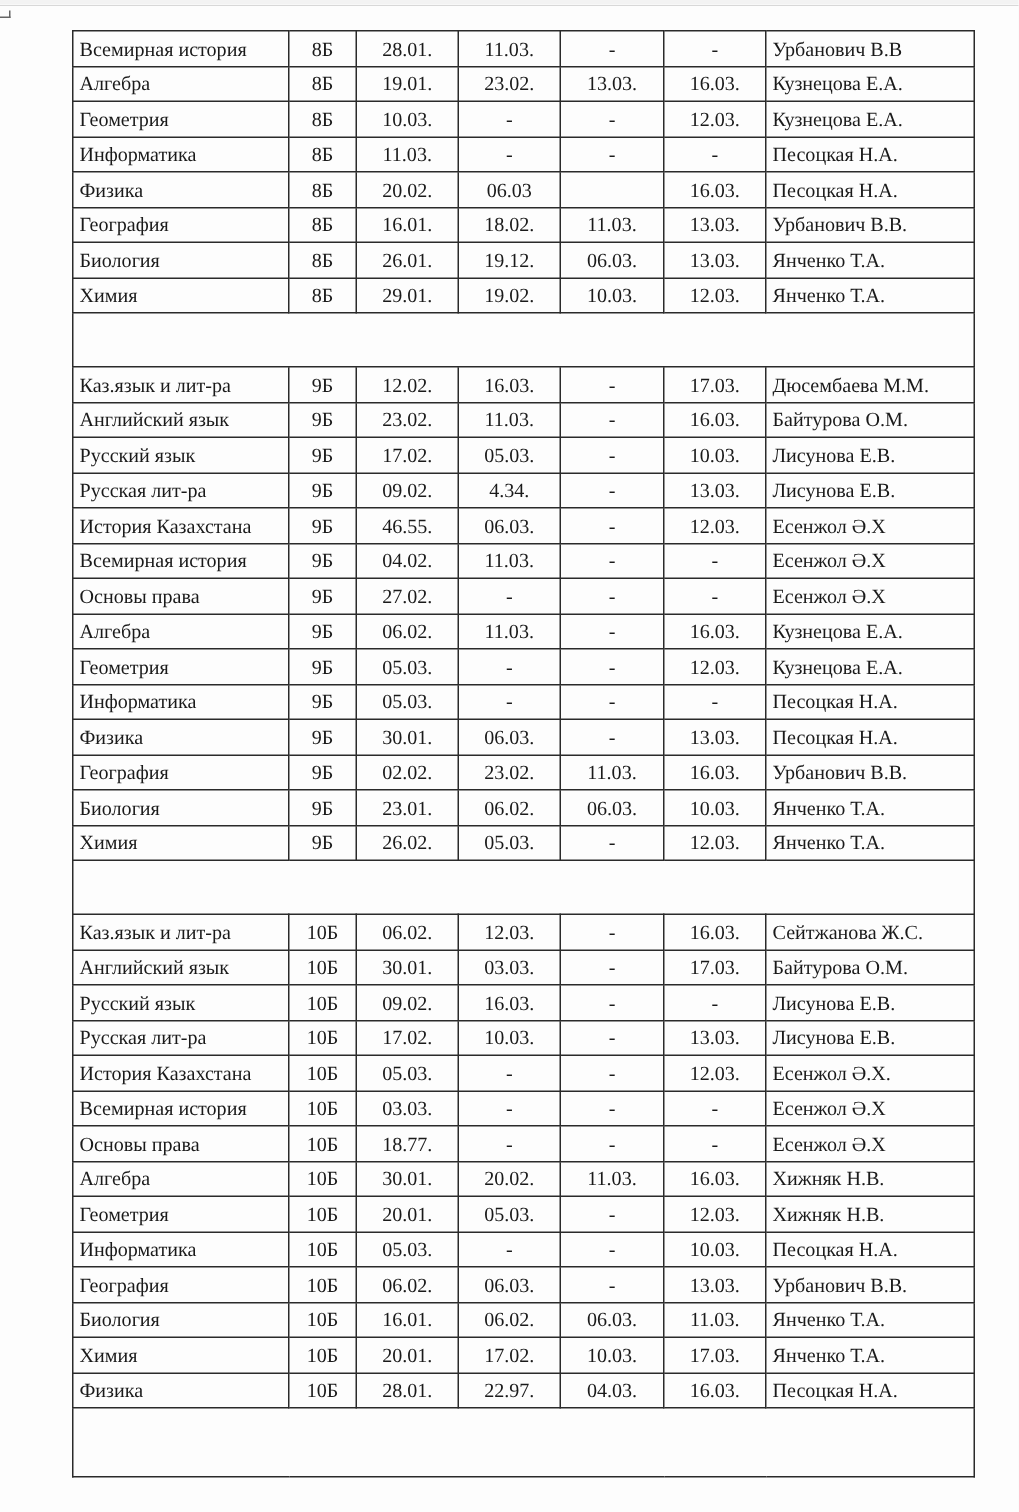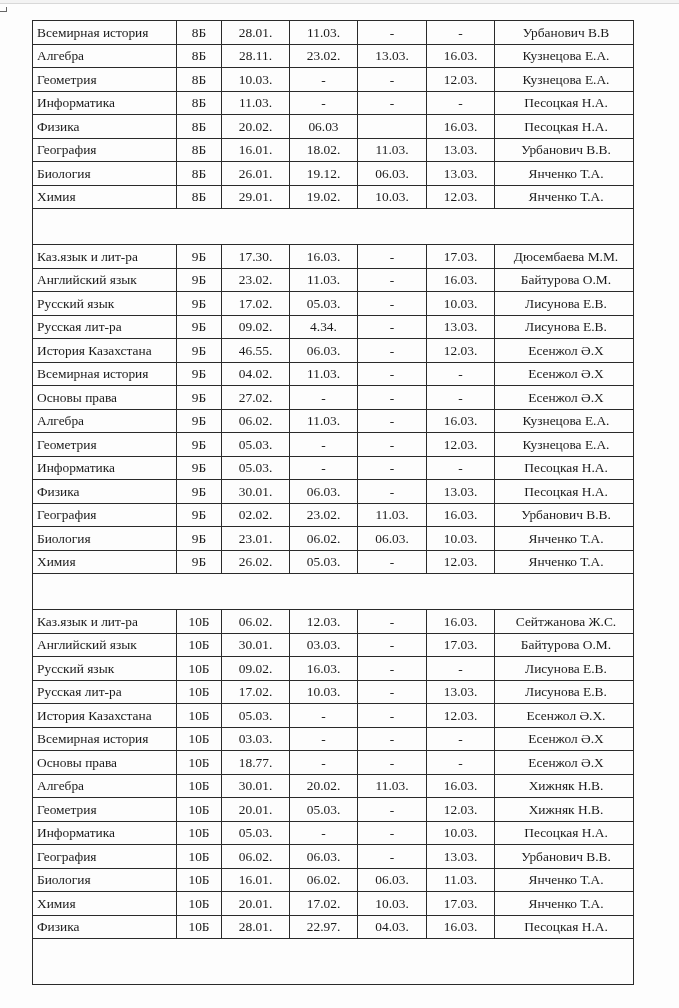--- a/index.html
+++ b/index.html
@@ -13,37 +13,37 @@
   .page {
     position: absolute; left: 0; top: 3px; width: 679px; height: 1005px;
     background: #fdfdfd;
     box-shadow: inset 0 1px 0 #d8d8d8;
   }
   .corner-mark {
     position: absolute; left: 0; top: 4px; width: 6px; height: 4px;
     border-right: 1px solid #666; border-bottom: 1px solid #666;
   }
   table.grid {
-    position: absolute; left: 32px; top: 17px;
+    position: absolute; left: 48px; top: 17px;
     border-collapse: collapse;
     table-layout: fixed;
     width: 601px;
   }
   table.grid td {
     border: 1.2px solid #2a2a2a;
     height: 22.5px;
     padding: 0;
     font-size: 13.4px;
     line-height: 1;
     white-space: nowrap;
     overflow: hidden;
   }
   td.subj { padding-left: 4px !important; text-align: left; }
   td.cls, td.d { text-align: center; }
-  td.teach { padding-left: 4px !important; text-align: center; }
+  td.teach { padding-left: 4px !important; text-align: left; }
   tr.spacer td { height: 35px; }
   tr.spacer-last td { height: 45px; }
   col.c1 { width: 144px; }
   col.c2 { width: 45px; }
   col.c3 { width: 68px; }
   col.c4 { width: 68px; }
   col.c5 { width: 69px; }
   col.c6 { width: 68px; }
   col.c7 { width: 139px; }
 </style>
@@ -68,21 +68,21 @@
           <td class="cls">8Б</td>
           <td class="d">28.01.</td>
           <td class="d">11.03.</td>
           <td class="d">-</td>
           <td class="d">-</td>
           <td class="teach">Урбанович В.В</td>
         </tr>
         <tr>
           <td class="subj">Алгебра</td>
           <td class="cls">8Б</td>
-          <td class="d">28.11.</td>
+          <td class="d">19.01.</td>
           <td class="d">23.02.</td>
           <td class="d">13.03.</td>
           <td class="d">16.03.</td>
           <td class="teach">Кузнецова Е.А.</td>
         </tr>
         <tr>
           <td class="subj">Геометрия</td>
           <td class="cls">8Б</td>
           <td class="d">10.03.</td>
           <td class="d">-</td>
@@ -134,21 +134,21 @@
           <td class="d">10.03.</td>
           <td class="d">12.03.</td>
           <td class="teach">Янченко Т.А.</td>
         </tr>
         <tr class="spacer">
           <td colspan="7"></td>
         </tr>
         <tr>
           <td class="subj">Каз.язык и лит-ра</td>
           <td class="cls">9Б</td>
-          <td class="d">17.30.</td>
+          <td class="d">12.02.</td>
           <td class="d">16.03.</td>
           <td class="d">-</td>
           <td class="d">17.03.</td>
           <td class="teach">Дюсембаева М.М.</td>
         </tr>
         <tr>
           <td class="subj">Английский язык</td>
           <td class="cls">9Б</td>
           <td class="d">23.02.</td>
           <td class="d">11.03.</td>

